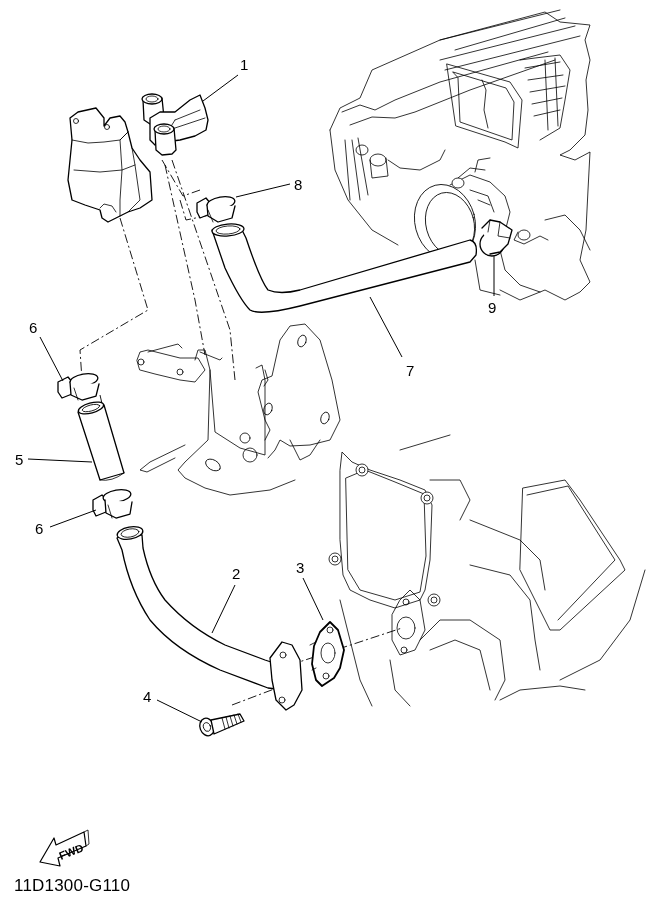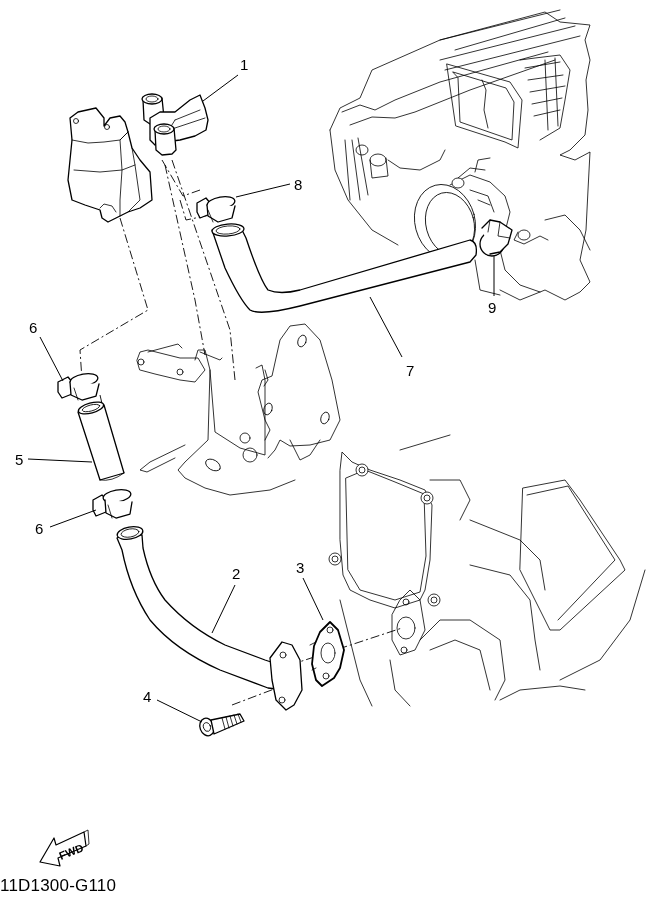--- a/index.html
+++ b/index.html
@@ -4,21 +4,21 @@
 <style>
   html, body { margin: 0; padding: 0; background: #ffffff; }
   body { width: 662px; height: 906px; position: relative; overflow: hidden; font-family: "Liberation Sans", sans-serif; }
   #diagram { position: absolute; left: 0; top: 0; width: 662px; height: 906px; }
   .part { fill: #ffffff; stroke: #000; stroke-width: 1.3; stroke-linejoin: round; stroke-linecap: round; }
   .thin { fill: none; stroke: #000; stroke-width: 0.8; stroke-linejoin: round; stroke-linecap: round; }
   .thinf { fill: #fff; stroke: #000; stroke-width: 0.8; stroke-linejoin: round; }
   .leader { fill: none; stroke: #000; stroke-width: 1; }
   .dash { fill: none; stroke: #000; stroke-width: 0.9; stroke-dasharray: 9 3 2 3; }
   .callout { font-family: "Liberation Sans", sans-serif; font-size: 15px; fill: #000; }
-  .code { position: absolute; left: 0; top: 876px; font-size: 17px; color: #000; letter-spacing: 0.2px; }
+  .code { position: absolute; left: 14px; top: 876px; font-size: 17px; color: #000; letter-spacing: 0.2px; }
   .fwd-text { font-family: "Liberation Sans", sans-serif; font-weight: bold; font-size: 11px; fill: #000; }
 </style>
 </head>
 <body>
 
 <svg id="diagram" viewBox="0 0 662 906" xmlns="http://www.w3.org/2000/svg">
 
   <g>
     <path class="thin" d="M330 130 L340 108 L360 98 L372 70 L440 40 L545 12 L560 22 L590 25 L585 40 L590 60 L586 80 L588 110 L585 135 L570 150 L560 155 L575 160 L590 152 L588 190 L586 230 L580 260 L590 282 L580 292 L565 300 L545 290 L520 300 L500 290"></path>
     <path class="thin" d="M330 130 L335 170 L348 200 L372 230 L398 245"></path>

